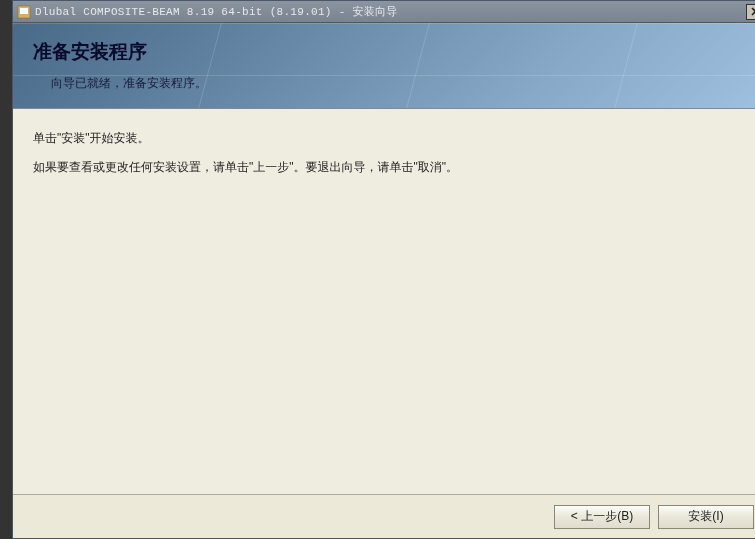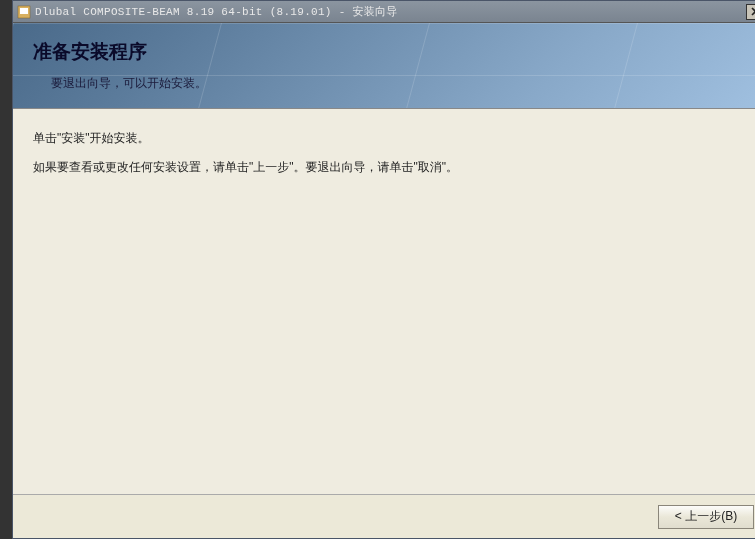--- a/index.html
+++ b/index.html
@@ -152,26 +152,27 @@
       <svg width="9" height="9" viewBox="0 0 9 9">
         <line x1="1" y1="1" x2="8" y2="8" stroke="#222" stroke-width="1.6"></line>
         <line x1="8" y1="1" x2="1" y2="8" stroke="#222" stroke-width="1.6"></line>
       </svg>
     </div>
   </div>
 
   <div class="header-panel">
     <div class="header-text">
       <div class="header-title">准备安装程序</div>
-      <div class="header-subtitle">要退出向导，可以开始安装。</div>
+      <div class="header-subtitle">向导已就绪，准备安装程序。</div>
     </div>
   </div>
 
   <div class="content-area">
     <div class="content-line1">单击"安装"开始安装。</div>
     <div>如果要查看或更改任何安装设置，请单击"上一步"。要退出向导，请单击"取消"。</div>
   </div>
 
   <div class="footer-bar">
     <button class="btn">&lt; 上一步(B)</button>
+    <button class="btn">安装(I)</button>
   </div>
 
 </div>
 
 </body></html>

